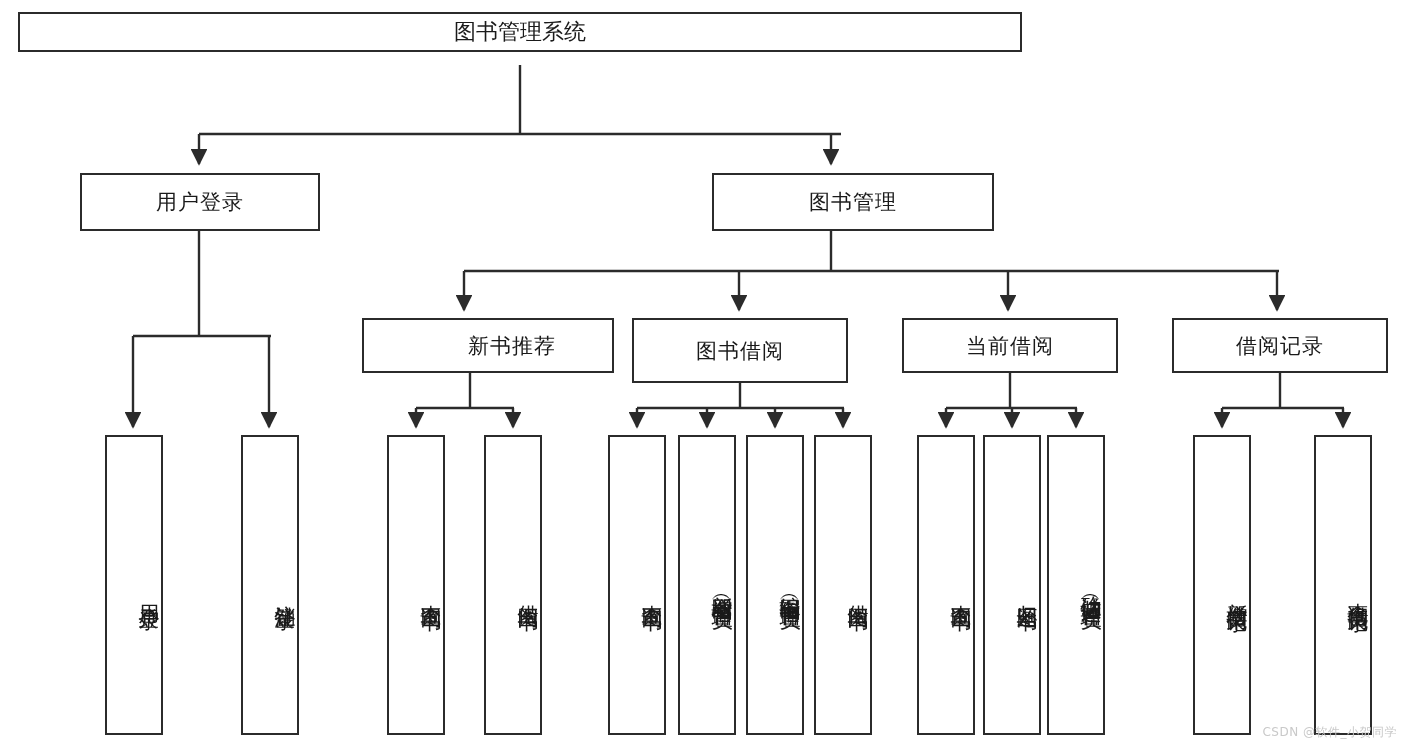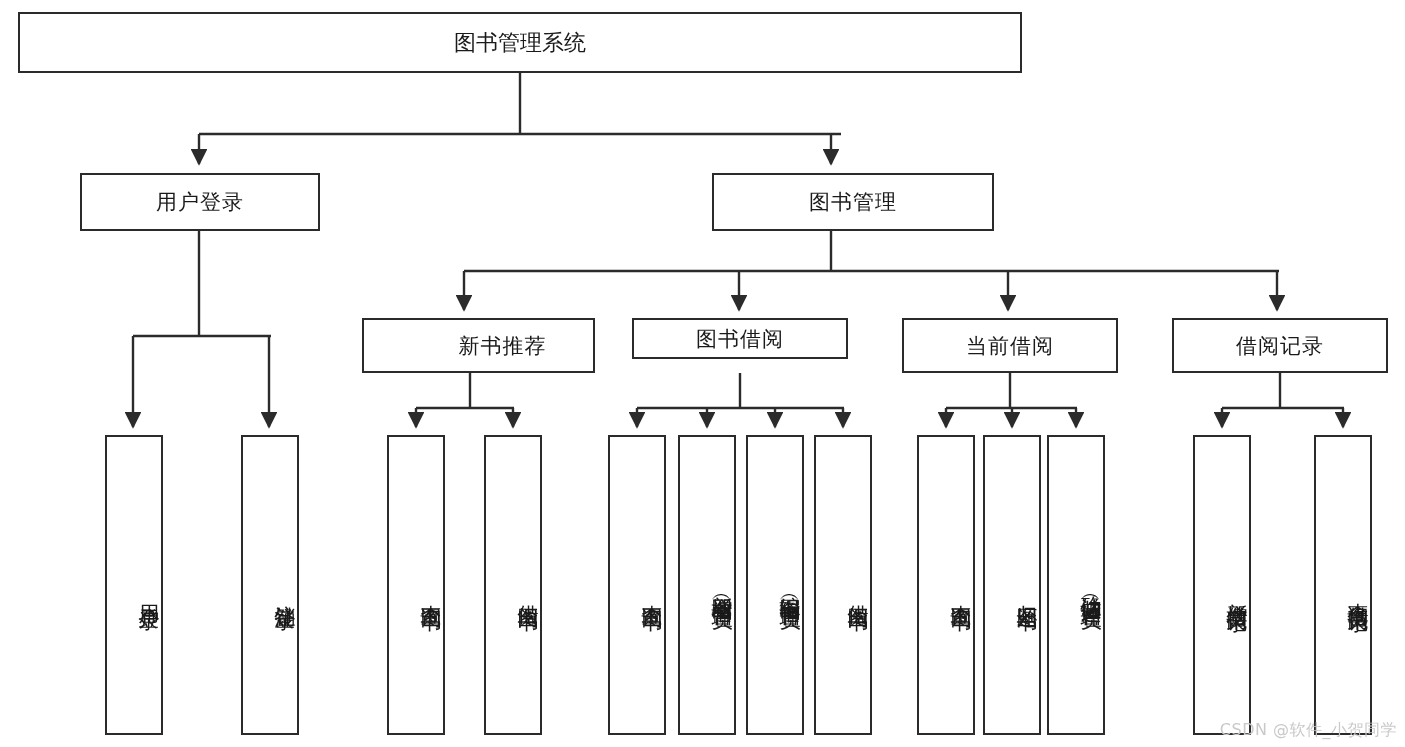--- a/index.html
+++ b/index.html
@@ -53,21 +53,21 @@
     justify-content: center;
     white-space: nowrap;
   }
   .node.vert.tall {
     padding-top: 6px;
   }
   .watermark {
     position: absolute;
     right: 8px;
     bottom: 6px;
-    font-size: 16px;
+    font-size: 12px;
     color: #c9c9c9;
     letter-spacing: 0.5px;
     white-space: nowrap;
     margin-left: 20px;
   }
 </style>
 </head>
 <body>
 
 <div id="canvas">
@@ -115,35 +115,35 @@
       <path d="M 1012 408 L 1012 427" marker-end="url(#arrow)"></path>
       <path d="M 1076 408 L 1076 427" marker-end="url(#arrow)"></path>
 
       <path d="M 1280 373 L 1280 408"></path>
       <path d="M 1222 408 L 1344 408"></path>
       <path d="M 1222 408 L 1222 427" marker-end="url(#arrow)"></path>
       <path d="M 1343 408 L 1343 427" marker-end="url(#arrow)"></path>
     </g>
   </svg>
 
-  <div class="node root" style="left:18px; top:12px; width:1004px; height:61px;">
+  <div class="node root" style="left:18px; top:12px; width:1004px; height:40px;">
     <span>图书管理系统</span>
   </div>
 
   <div class="node horiz" style="left:80px; top:173px; width:240px; height:58px;">
     <span>用户登录</span>
   </div>
   <div class="node horiz" style="left:712px; top:173px; width:282px; height:58px;">
     <span>图书管理</span>
   </div>
 
-  <div class="node horiz" style="left:362px; top:318px; width:233px; height:55px;padding-left:48px;">
+  <div class="node horiz" style="left:362px; top:318px; width:252px; height:55px;padding-left:48px;">
     <span>新书推荐</span>
   </div>
-  <div class="node horiz" style="left:632px; top:318px; width:216px; height:41px;">
+  <div class="node horiz" style="left:632px; top:318px; width:216px; height:65px;">
     <span>图书借阅</span>
   </div>
   <div class="node horiz" style="left:902px; top:318px; width:216px; height:55px;">
     <span>当前借阅</span>
   </div>
   <div class="node horiz" style="left:1172px; top:318px; width:216px; height:55px;font-family:Liberation Serif, serif;">
     <span>借阅记录</span>
   </div>
 
   <div class="node vert" style="left:105px; top:435px; width:58px; height:300px;">

